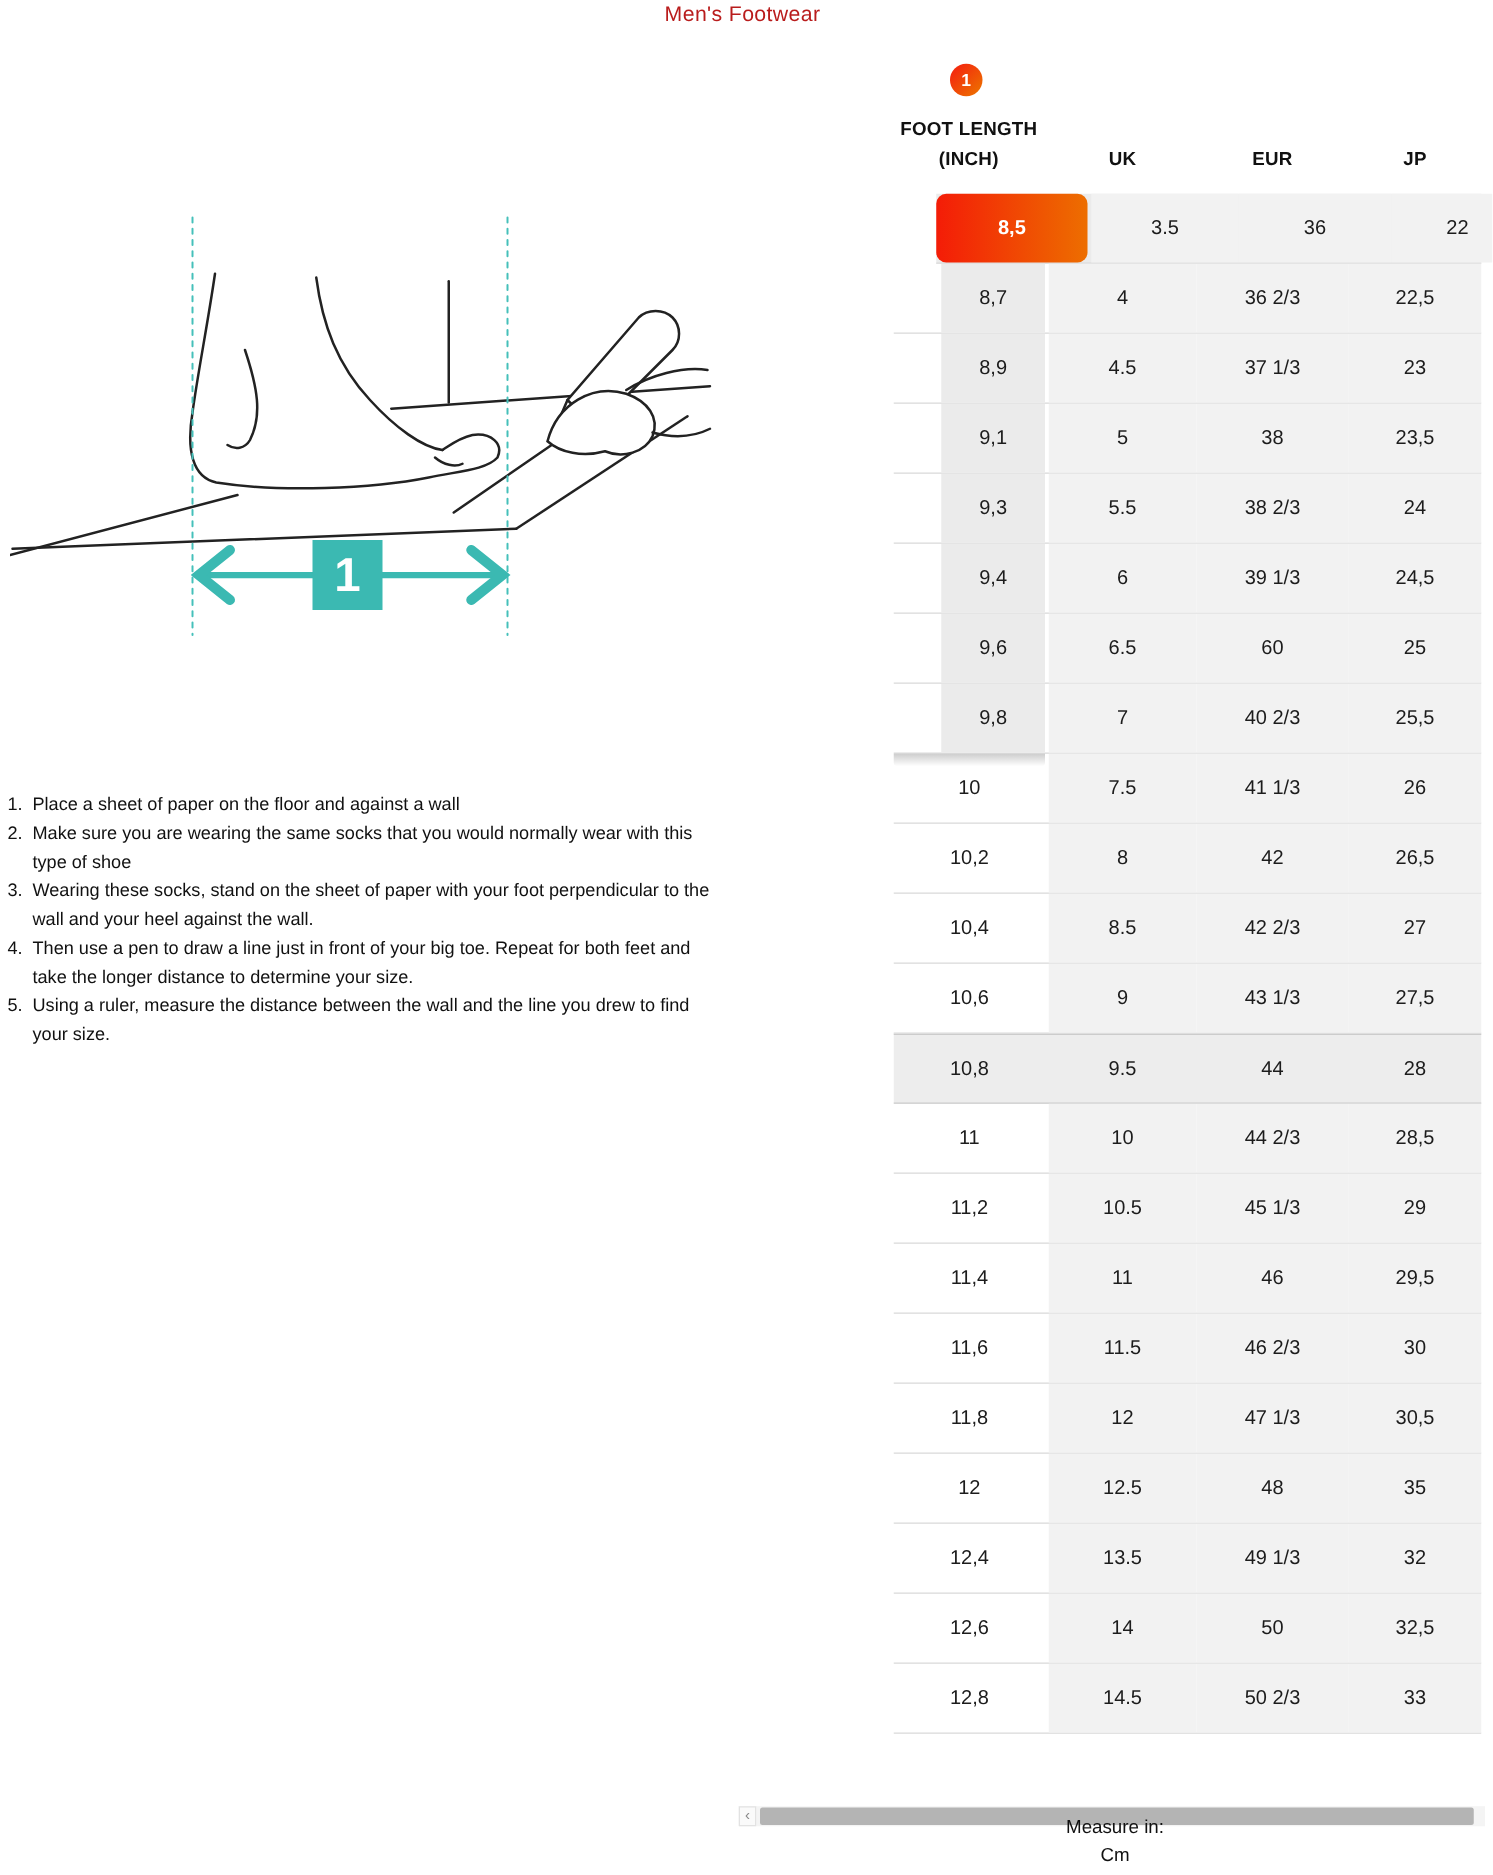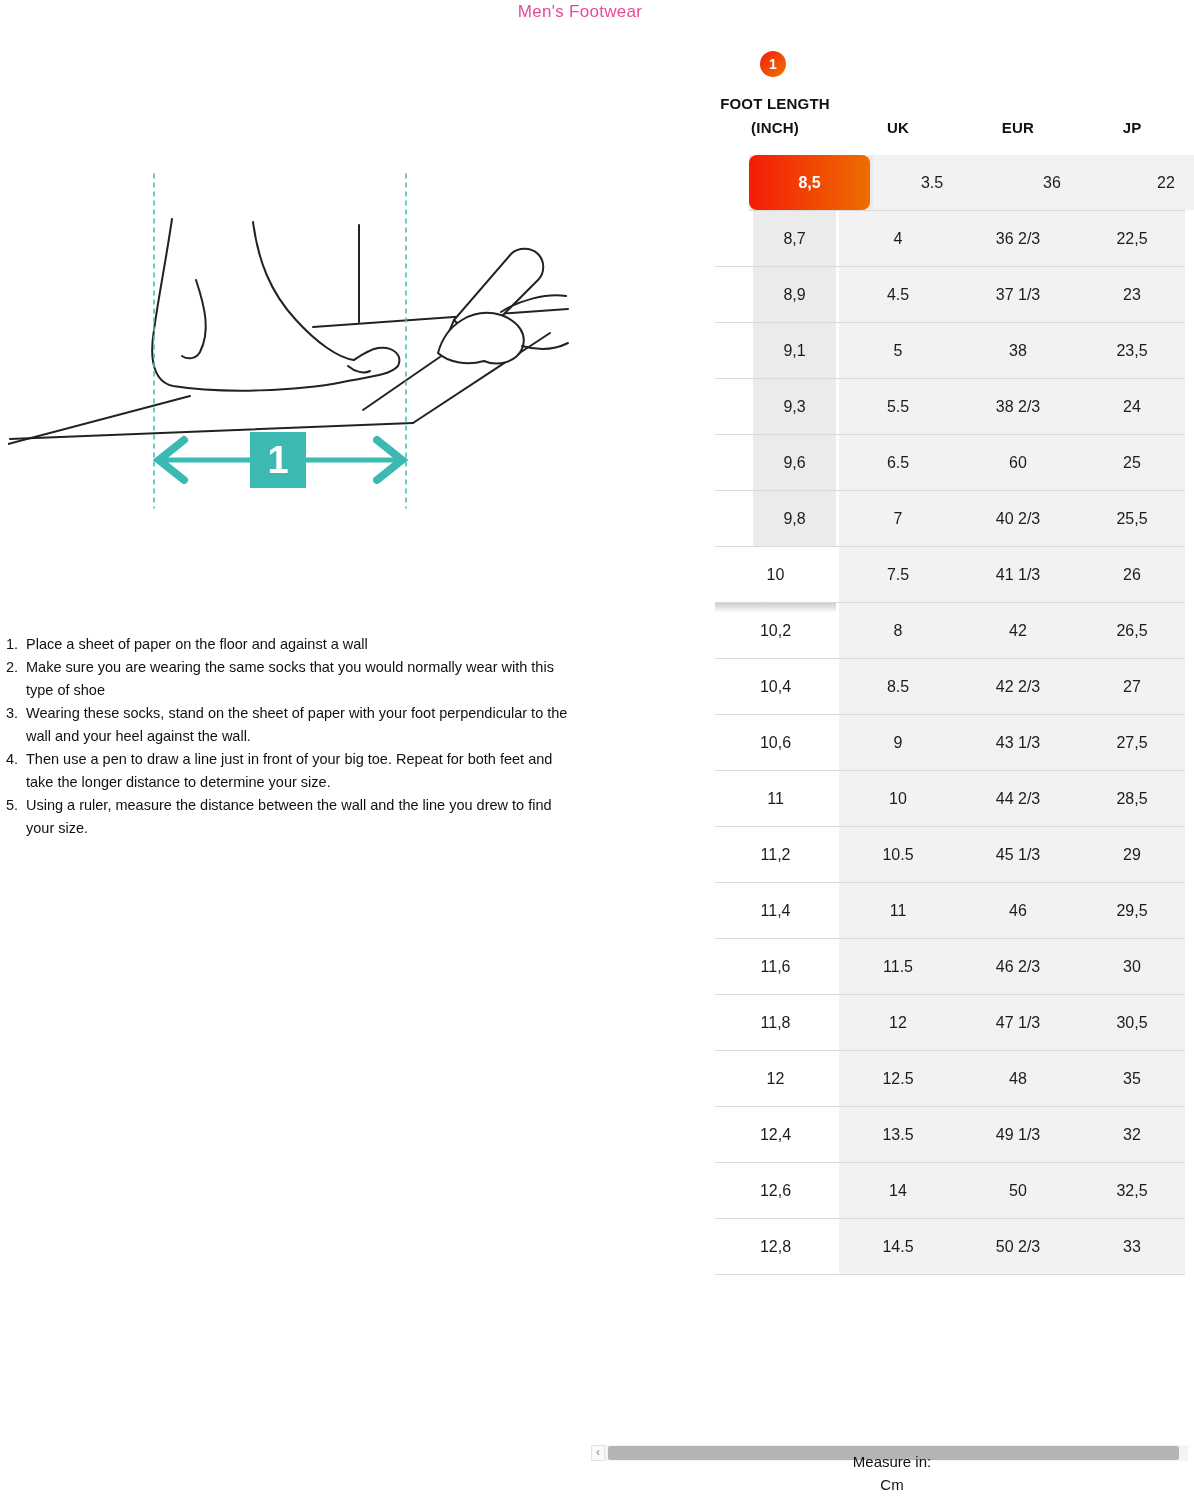--- a/index.html
+++ b/index.html
@@ -2,21 +2,21 @@
 <html><head>
 <meta charset="utf-8">
 <style>
   html,body{margin:0;padding:0;background:#fff;}
   .page{
     position:relative;width:1194px;height:1500px;background:#fff;overflow:hidden;
     font-family:"Liberation Sans","DejaVu Sans",sans-serif;color:#1a1a1a;
   }
   .title{
     position:absolute;top:2px;left:0;width:1160px;text-align:center;
-    font-size:17px;font-weight:500;letter-spacing:.3px;color:#ec4899;
+    font-size:17px;font-weight:500;letter-spacing:.3px;color:#b91c1c;padding-left:14px;
   }
   
   .figure{position:absolute;left:8px;top:160px;}
   
   .instructions{
     position:absolute;left:6px;top:633px;width:574px;margin:0;padding:0;list-style:none;
     font-size:14.5px;line-height:23px;color:#111;
   }
   .instructions li{position:relative;padding-left:20px;}
   .instructions .num{position:absolute;left:0;top:0;}
@@ -171,20 +171,27 @@
         <div class="cell c-jp">23,5</div>
       </div>
       <div class="trow shaded-col">
         <div class="cell c-inch">9,3</div>
         <div class="gap"></div>
         <div class="cell c-uk">5.5</div>
         <div class="cell c-eur">38 2/3</div>
         <div class="cell c-jp">24</div>
       </div>
       <div class="trow shaded-col">
+        <div class="cell c-inch">9,4</div>
+        <div class="gap"></div>
+        <div class="cell c-uk">6</div>
+        <div class="cell c-eur">39 1/3</div>
+        <div class="cell c-jp">24,5</div>
+      </div>
+      <div class="trow shaded-col">
         <div class="cell c-inch">9,6</div>
         <div class="gap"></div>
         <div class="cell c-uk">6.5</div>
         <div class="cell c-eur">60</div>
         <div class="cell c-jp">25</div>
       </div>
       <div class="trow shaded-col">
         <div class="cell c-inch">9,8</div>
         <div class="gap"></div>
         <div class="cell c-uk">7</div>
@@ -211,20 +218,27 @@
         <div class="cell c-uk">8.5</div>
         <div class="cell c-eur">42 2/3</div>
         <div class="cell c-jp">27</div>
       </div>
       <div class="trow default">
         <div class="cell c-inch">10,6</div>
         <div class="gap"></div>
         <div class="cell c-uk">9</div>
         <div class="cell c-eur">43 1/3</div>
         <div class="cell c-jp">27,5</div>
+      </div>
+      <div class="trow row-shaded">
+        <div class="cell c-inch">10,8</div>
+        <div class="gap"></div>
+        <div class="cell c-uk">9.5</div>
+        <div class="cell c-eur">44</div>
+        <div class="cell c-jp">28</div>
       </div>
       <div class="trow default">
         <div class="cell c-inch">11</div>
         <div class="gap"></div>
         <div class="cell c-uk">10</div>
         <div class="cell c-eur">44 2/3</div>
         <div class="cell c-jp">28,5</div>
       </div>
       <div class="trow default">
         <div class="cell c-inch">11,2</div>

